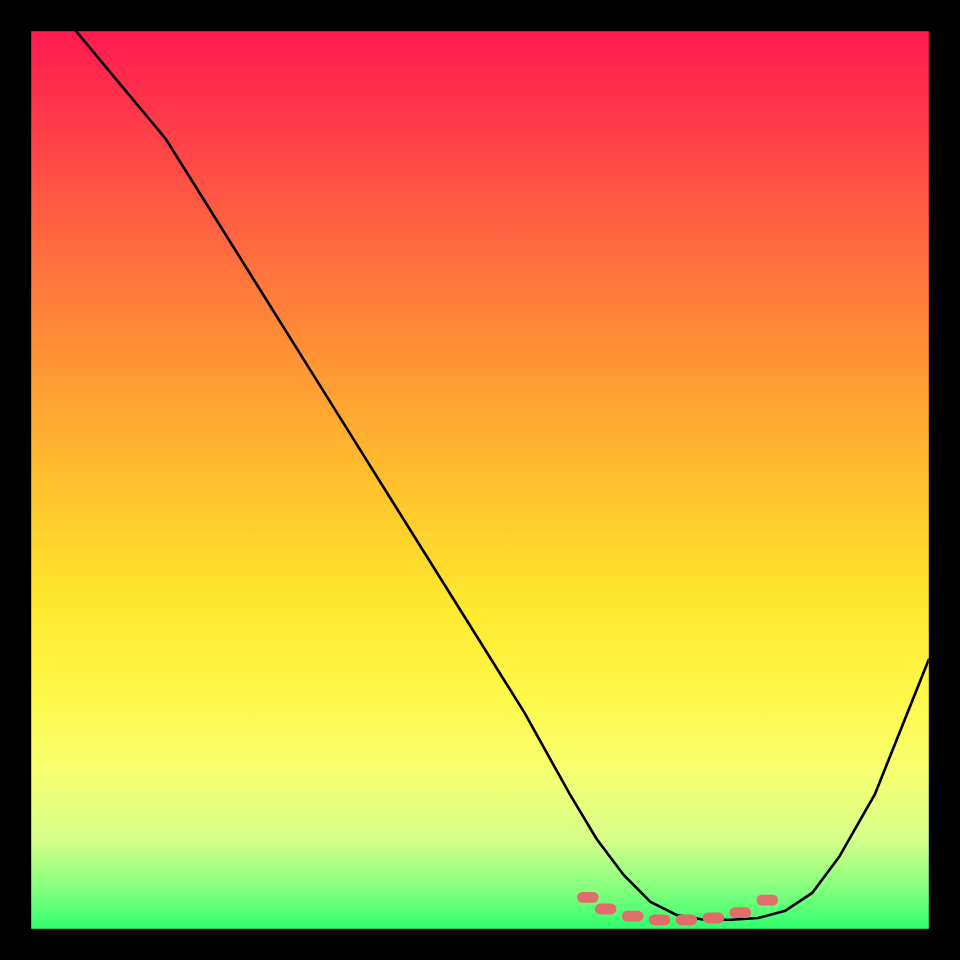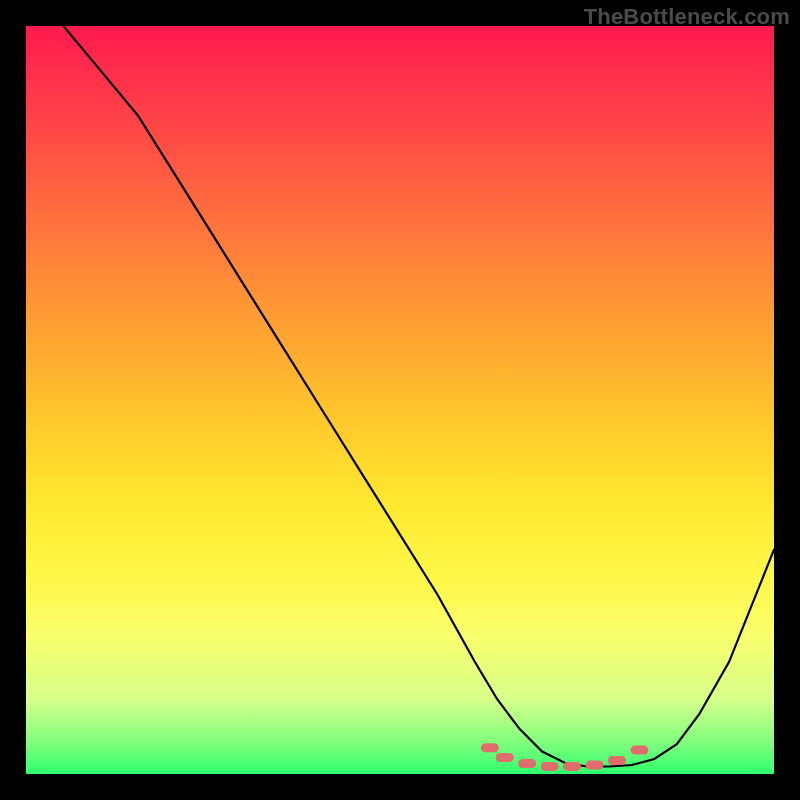--- a/index.html
+++ b/index.html
@@ -66,14 +66,13 @@
           <rect x="469.7" y="727.0" width="18" height="9" rx="4.5" fill="#e06c6c"></rect>
           <rect x="492.2" y="733.0" width="18" height="9" rx="4.5" fill="#e06c6c"></rect>
           <rect x="514.6" y="736.0" width="18" height="9" rx="4.5" fill="#e06c6c"></rect>
           <rect x="537.0" y="736.0" width="18" height="9" rx="4.5" fill="#e06c6c"></rect>
           <rect x="559.5" y="734.5" width="18" height="9" rx="4.5" fill="#e06c6c"></rect>
           <rect x="581.9" y="730.0" width="18" height="9" rx="4.5" fill="#e06c6c"></rect>
           <rect x="604.4" y="719.6" width="18" height="9" rx="4.5" fill="#e06c6c"></rect>
         </g>
     </svg>
   </div>
-  <div class="watermark">TheBottleneck.com</div>
 </div>
 
 </body></html>

